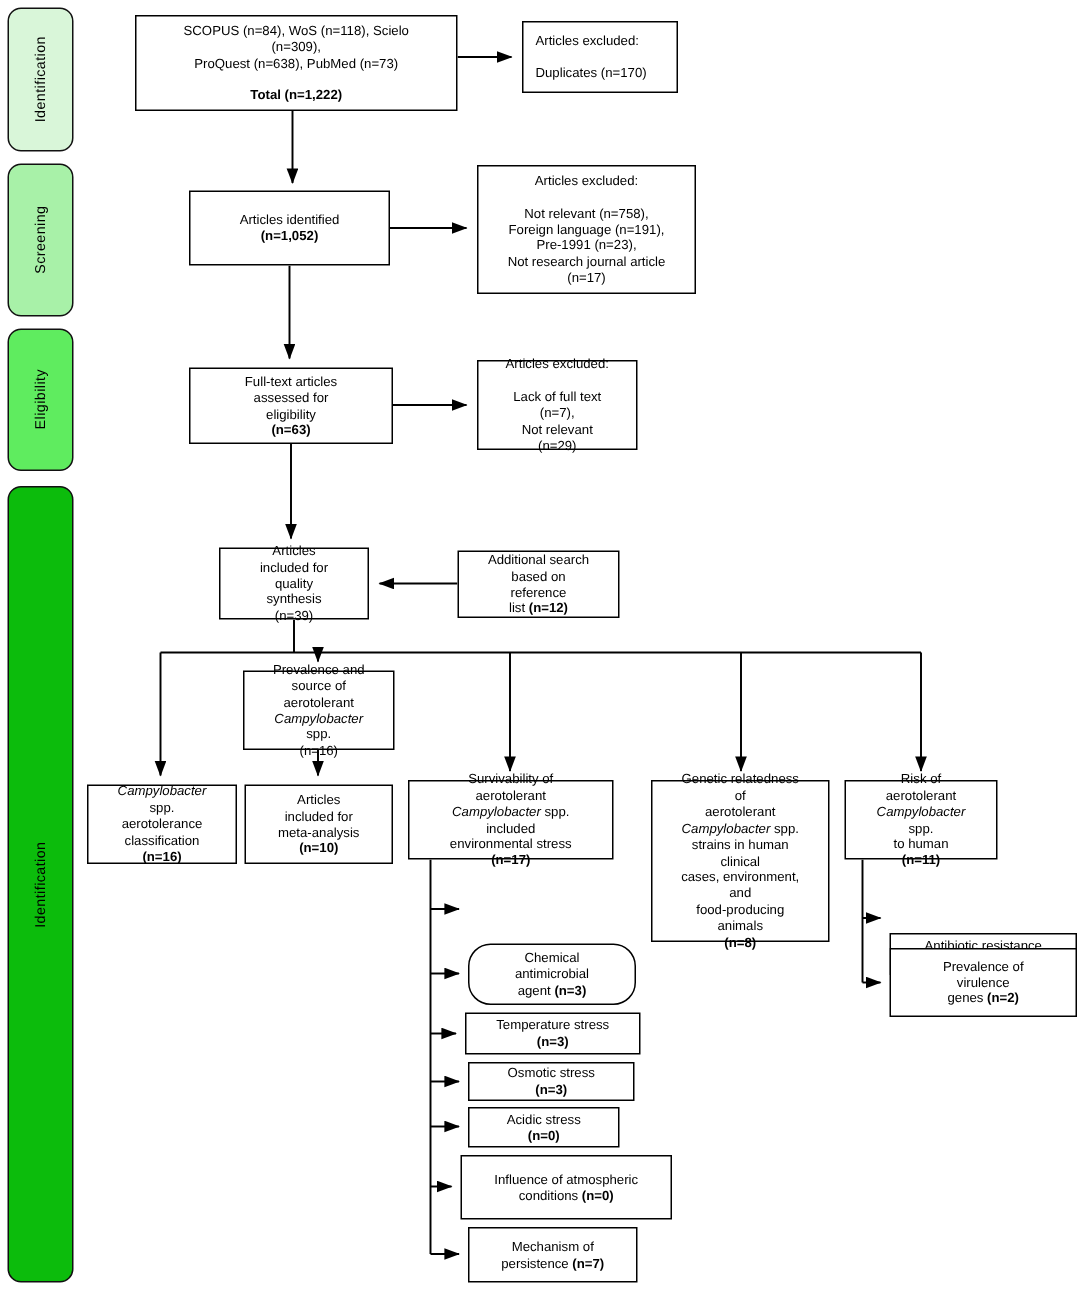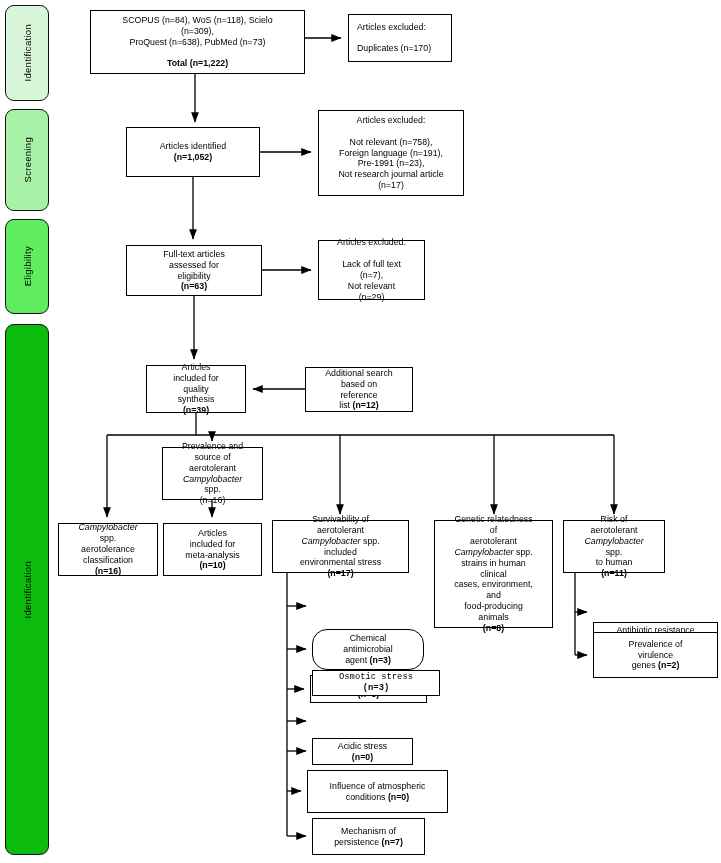--- a/index.html
+++ b/index.html
@@ -44,21 +44,21 @@
   .p-addsearch  { left:305px; top:367px; width:108px; height:45px; }
   .p-prev       { left:162px; top:447px; width:101px; height:53px; }
   .p-bA         { left:58px;  top:523px; width:100px; height:53px; }
   .p-bB         { left:163px; top:523px; width:99px;  height:53px; }
   .p-bC         { left:272px; top:520px; width:137px; height:53px; }
   .p-bD         { left:434px; top:520px; width:119px; height:108px; }
   .p-bE         { left:563px; top:520px; width:102px; height:53px;justify-content:center; }
   .p-sub1       { left:312px; top:588px; width:112px; height:37px; }
   .p-sub2       { left:312px; top:629px; width:112px; height:41px;border-radius:15px; }
   .p-sub3       { left:310px; top:675px; width:117px; height:28px; }
-  .p-sub4       { left:312px; top:670px; width:128px; height:26px;font-family:Liberation Mono, monospace; }
+  .p-sub4       { left:312px; top:708px; width:111px; height:26px; }
   .p-sub5       { left:312px; top:738px; width:101px; height:27px; }
   .p-sub6       { left:307px; top:770px; width:141px; height:43px; }
   .p-sub7       { left:312px; top:818px; width:113px; height:37px; }
   .p-antibiotic { left:593px; top:598px; width:125px; height:28px;margin-top:24px; }
   .p-virulence  { left:593px; top:632px; width:125px; height:46px; }
 </style>
 </head>
 <body>
 
 <div id="canvas">
@@ -143,21 +143,21 @@
     </div>
   <div class="box p-excl3">
       <div class="ln"><span>Articles excluded:</span></div>
       <div class="ln">&nbsp;</div>
       <div class="ln"><span>Lack of full text (n=7),</span></div>
       <div class="ln"><span>Not relevant (n=29)</span></div>
     </div>
   <div class="box p-quality">
       <div class="ln"><span>Articles included for</span></div>
       <div class="ln"><span>quality synthesis</span></div>
-      <div class="ln"><span style="font-weight: bold;">(n=39)</span></div>
+      <div class="ln"><span style="font-weight: normal;">(n=39)</span></div>
     </div>
   <div class="box p-addsearch">
       <div class="ln"><span>Additional search</span></div>
       <div class="ln"><span>based on reference</span></div>
       <div class="ln"><span>list </span><span style="font-weight: bold; text-align: center;">(n=12)</span></div>
     </div>
   <div class="box p-prev">
       <div class="ln"><span>Prevalence and</span></div>
       <div class="ln"><span>source of aerotolerant</span></div>
       <div class="ln"><span style="font-style: italic;">Campylobacter</span><span> spp.</span></div>

